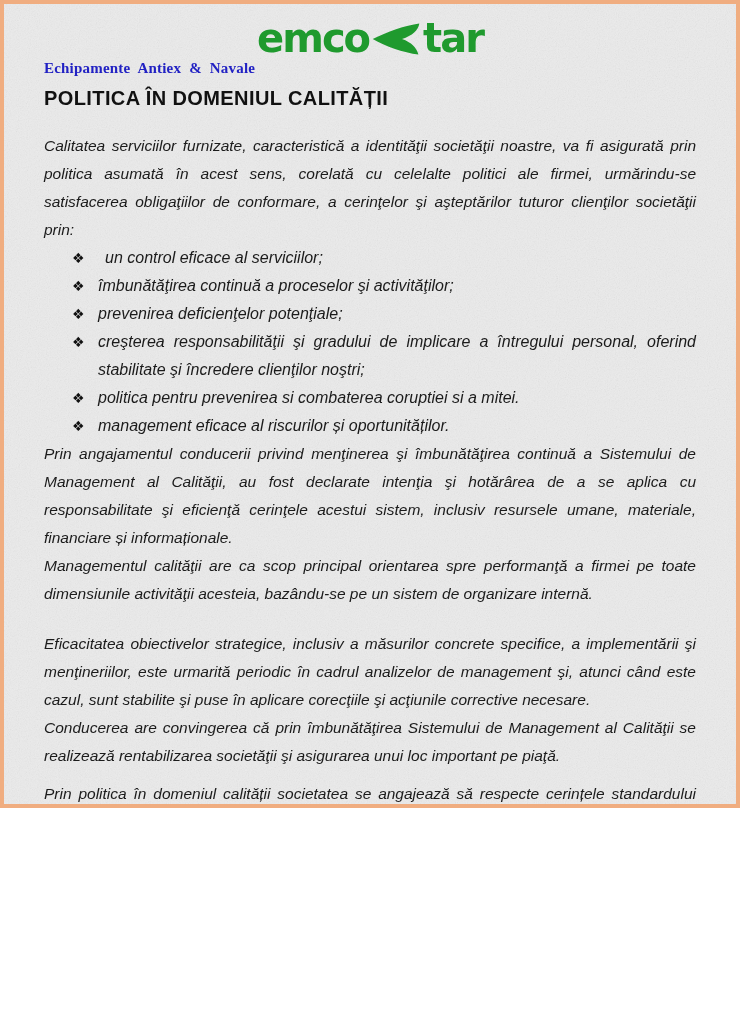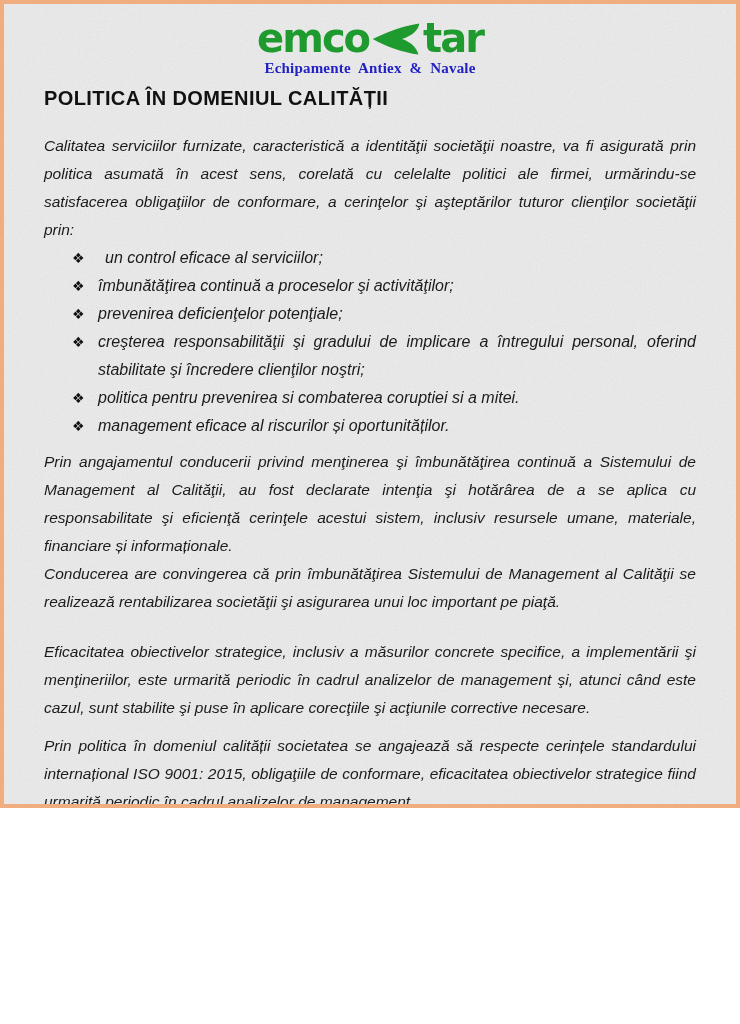--- a/index.html
+++ b/index.html
@@ -33,21 +33,20 @@
     display:flex;justify-content:center;align-items:flex-end;
     height:48px;margin-top:2px;
     color:var(--logo_green);
     font-family:"DejaVu Sans",sans-serif;
     font-weight:bold;font-size:40px;line-height:44px;
     letter-spacing:-2px;
   }
   .logo-swoosh{width:50px;height:38px;margin:0 2px 2px 2px;}
   .logo-swoosh path{fill:var(--logo_green);}
   .tagline{
-    text-align:center;
     font-family:"Liberation Serif",serif;
     font-weight:bold;font-size:15px;line-height:17px;
     color:var(--tagline_blue);
     word-spacing:4px;letter-spacing:.2px;
   }
   .doc-title{
     text-align:left;
     font-weight:bold;font-size:20px;line-height:24px;
     letter-spacing:.4px;
     color:var(--title_black);
@@ -69,21 +68,21 @@
     font-style:normal;
     font-size:14px;line-height:28px;
     color:#101010;
   }
   .bullet-text{
     flex:1;
     font-style:italic;font-size:16px;line-height:28px;
     text-align:justify;
   }
   .bullet-item:first-child .bullet-text{padding-left:7px;}
-  .commitment{margin-top:8px;}
+  .commitment{margin-top:0;}
   .scope{margin-top:0;}
   .evaluation{margin-top:22px;}
   .conviction{margin-top:0;}
   .closing{margin-top:10px;}
   
   .footer-row{
     position:relative;
     margin-top:30px;
     font-style:italic;font-size:17px;line-height:28px;text-align:center;
   }
@@ -155,22 +154,23 @@
         <span class="bullet-icon">❖</span>
         <span class="bullet-text">politica pentru prevenirea si combaterea coruptiei si a mitei.</span>
       </li>
         <li class="bullet-item">
         <span class="bullet-icon">❖</span>
         <span class="bullet-text">management eficace al riscurilor și oportunităților.</span>
       </li>
       </ul>
 
     <p class="body-par commitment">Prin angajamentul conducerii privind menţinerea şi îmbunătăţirea continuă a Sistemului de Management al Calităţii, au fost declarate intenţia şi hotărârea de a se aplica cu responsabilitate şi eficienţă cerinţele acestui sistem, inclusiv resursele umane, materiale, financiare și informaționale.</p>
+    <p class="body-par scope">Managementul calităţii are ca scop principal orientarea spre performanţă a firmei pe toate dimensiunile activităţii acesteia, bazându-se pe un sistem de organizare internă.</p>
+    <p class="body-par evaluation">Eficacitatea obiectivelor strategice, inclusiv a măsurilor concrete specifice, a implementării şi menţineriilor, este urmarită periodic în cadrul analizelor de management şi, atunci când este cazul, sunt stabilite şi puse în aplicare corecţiile şi acţiunile corrective necesare.</p>
     <p class="body-par conviction">Conducerea are convingerea că prin îmbunătăţirea Sistemului de Management al Calităţii se realizează rentabilizarea societăţii şi asigurarea unui loc important pe piaţă.</p>
-    <p class="body-par evaluation">Eficacitatea obiectivelor strategice, inclusiv a măsurilor concrete specifice, a implementării şi menţineriilor, este urmarită periodic în cadrul analizelor de management şi, atunci când este cazul, sunt stabilite şi puse în aplicare corecţiile şi acţiunile corrective necesare.</p>
     <p class="body-par closing">Prin politica în domeniul calității societatea se angajează să respecte cerințele standardului internațional ISO 9001: 2015, obligaţiile de conformare, eficacitatea obiectivelor strategice fiind urmarită periodic în cadrul analizelor de management.</p>
 
     <div class="footer-row">
       <span>Administrator,</span>
       <span class="sig-date">Data: 21.06.2019</span>
     </div>
     <div class="sig-name">Eugen Florin BUHA</div>
 
     <div class="signature-box">
       <svg class="signature-svg" viewBox="0 0 210 70" aria-hidden="true">

